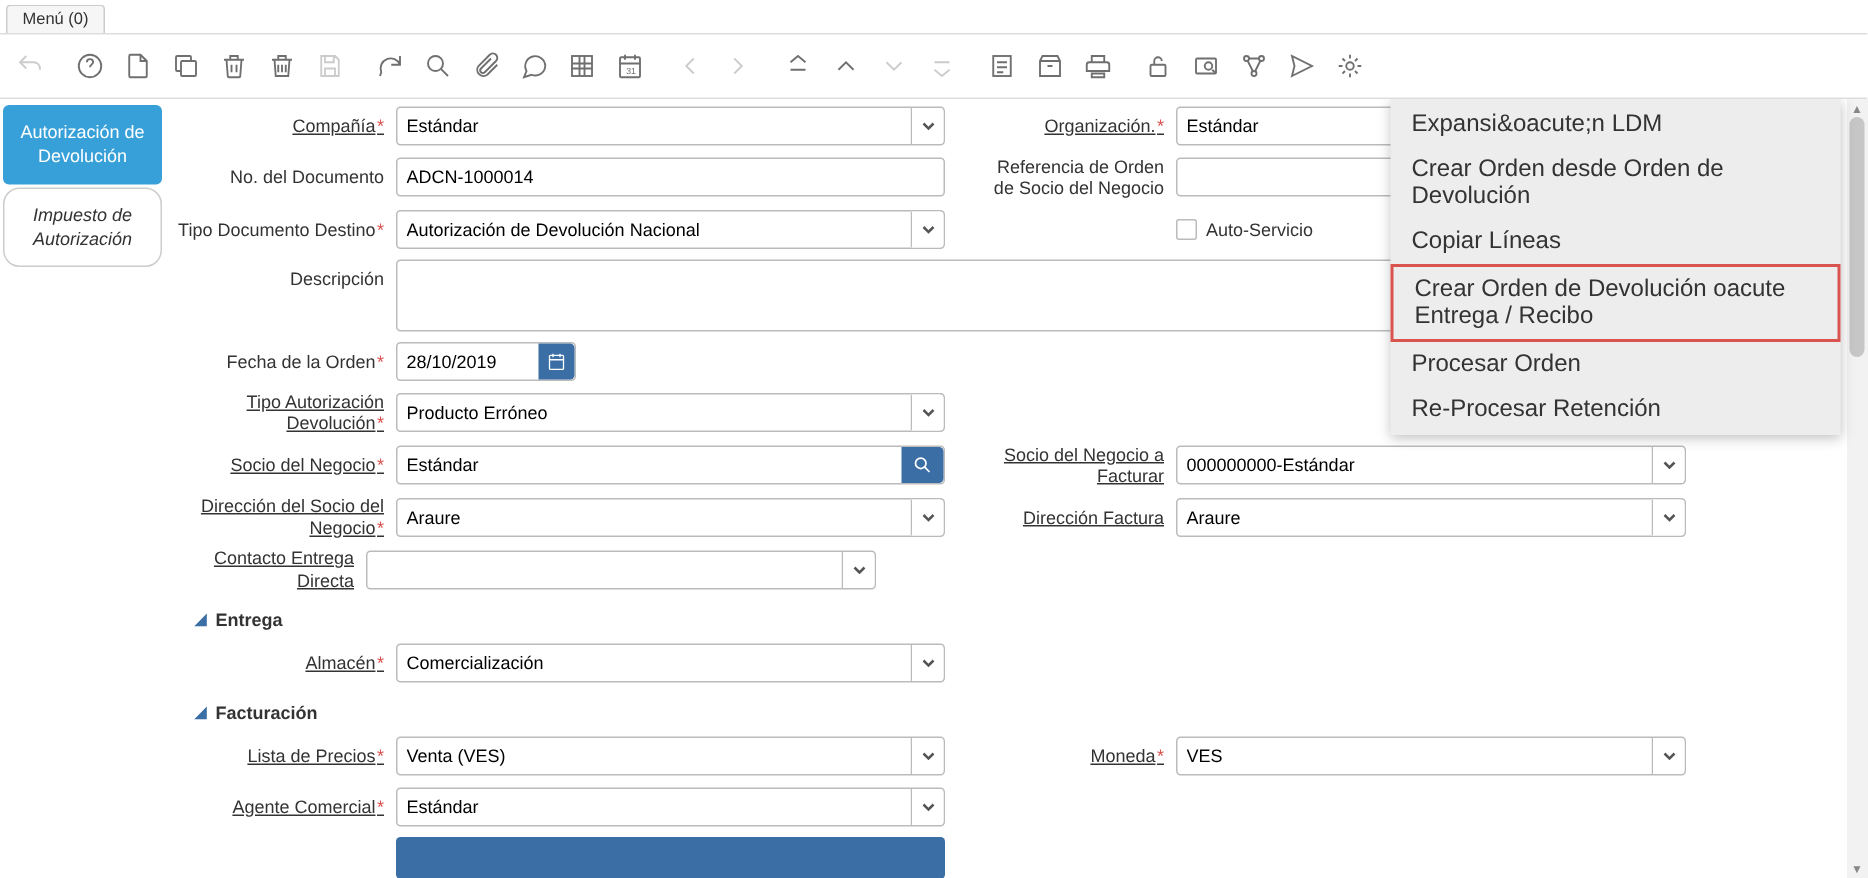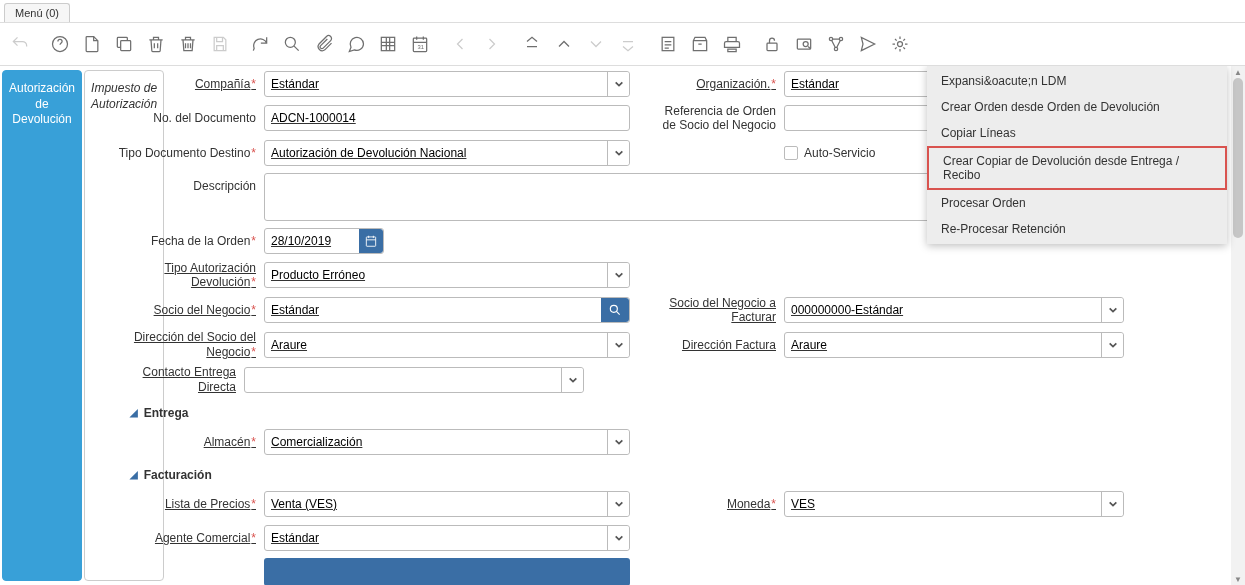--- a/index.html
+++ b/index.html
@@ -7,49 +7,49 @@
 .tabs-bar{display:flex;align-items:flex-end;background:#fff;height:22px;padding-left:4px;border-bottom:0px solid #ccc;}
 .tab{padding:3px 10px;border:1px solid #ccc;border-bottom:none;background:#f6f6f6;margin-right:2px;border-top-left-radius:3px;border-top-right-radius:3px;font-size:11px;display:flex;align-items:center;gap:6px;text-align:right;}
 .tab.active{background:#38a0d8;color:#fff;border-color:#38a0d8;}
 .tab .close{font-weight:bold;}
 .toolbar{display:flex;align-items:center;gap:8px;padding:6px 8px;border-top:1px solid #ddd;border-bottom:1px solid #ddd;background:#fff;height:44px;position:relative;}
 .tb-icon{width:24px;height:24px;display:flex;align-items:center;justify-content:center;color:#6f6f6f;cursor:pointer;}
 .tb-icon svg{width:20px;height:20px;stroke:#6f6f6f;fill:none;stroke-width:1.5;}
 .tb-icon.disabled svg{stroke:#ccc;}
 .sep{width:0px;height:24px;}
 .content{display:flex;height:calc(585px - 22px - 44px);}
-.sidebar{width:110px;display:flex;flex-direction:row;gap:2px;padding:4px 2px;}
+.sidebar{width:110px;display:flex;flex-direction:column;gap:2px;padding:4px 2px;}
 .side-tab{border:1px solid #ccc;border-radius:4px;padding:10px 6px;text-align:center;font-size:12px;line-height:1.3;cursor:pointer;}
 .side-tab.active{background:#38a0d8;color:#fff;border-color:#38a0d8;}
-.side-tab.italic{font-style:italic;}
+.side-tab.italic{font-style:italic;border-radius:11px;}
 .form-area{flex:1;overflow:auto;padding:4px 12px 40px 4px;position:relative;}
 .row{display:flex;align-items:center;margin-bottom:6px;min-height:28px;}
 .col{display:flex;align-items:center;}
 .col-l{width:540px;}
 .col-r{flex:1;}
 .lbl{width:150px;text-align:right;padding-right:8px;font-size:12px;text-decoration:underline;color:#333;line-height:1.2;}
 .lbl.nou{text-decoration:none;}
 .req{color:#d9534f;margin-left:1px;}
-.inp-wrap{position:relative;display:flex;align-items:center;text-decoration:underline;}
+.inp-wrap{position:relative;display:flex;align-items:center;}
 .inp{height:26px;border:1px solid #bbb;border-radius:3px;padding:0 24px 0 6px;font-size:12px;background:#fff;}
 .w1{width:366px;}
 .wr{width:340px;}
 .dd-btn{position:absolute;right:1px;top:1px;bottom:1px;width:22px;border-left:1px solid #bbb;display:flex;align-items:center;justify-content:center;background:#fff;border-top-right-radius:3px;border-bottom-right-radius:3px;}
 .dd-btn svg{width:10px;height:10px;stroke:#555;fill:none;stroke-width:2;}
 .cal-btn{position:absolute;right:1px;top:1px;bottom:1px;width:24px;background:#3a6ea5;color:#fff;display:flex;align-items:center;justify-content:center;border-top-right-radius:3px;border-bottom-right-radius:3px;}
 .cal-btn svg{width:14px;height:14px;stroke:#fff;fill:none;stroke-width:1.5;}
 .search-btn{position:absolute;right:1px;top:1px;bottom:1px;width:28px;background:#3a6ea5;display:flex;align-items:center;justify-content:center;border-top-right-radius:3px;border-bottom-right-radius:3px;}
 .search-btn svg{width:14px;height:14px;stroke:#fff;fill:none;stroke-width:2;}
 .section-hdr{display:flex;align-items:center;gap:6px;margin:12px 0 8px 16px;font-weight:bold;color:#333;}
 .section-hdr .caret{color:#3a6ea5;font-size:10px;}
 .chk{display:inline-flex;align-items:center;gap:6px;}
 .chk-box{width:14px;height:14px;border:1px solid #bbb;background:#fff;border-radius:2px;}
 .descbox{height:48px;border:1px solid #bbb;border-radius:3px;width:896px;}
 .ctx-menu{position:absolute;right:18px;top:0px;width:300px;background:#ededed;box-shadow:0 2px 8px rgba(0,0,0,.25);z-index:10;padding:2px 0;}
-.ctx-item{padding:6px 14px;font-size:12px;color:#333;cursor:pointer;}
+.ctx-item{padding:6px 14px;font-size:16px;color:#333;cursor:pointer;}
 .ctx-item.hl{border:2px solid #d9534f;background:#ededed;}
 .date-inp{width:120px;}
 .scrollbar{position:absolute;right:0;top:66px;bottom:0;width:14px;background:#f2f2f2;}
 .sb-thumb{position:absolute;top:12px;left:2px;right:2px;height:160px;background:#c6c6c6;border-radius:5px;}
 .sb-up,.sb-dn{position:absolute;left:0;right:0;height:12px;display:flex;align-items:center;justify-content:center;font-size:8px;color:#888;}
 .sb-up{top:0;}.sb-dn{bottom:0;}
 .credit-btn{width:366px;height:28px;background:#3a6ea5;border-radius:3px;margin-left:150px;}
 </style>
 </head>
 <body>
@@ -224,21 +224,21 @@
     <div class="side-tab active"><span>Autorización de Devolución</span></div>
     <div class="side-tab italic"><span>Impuesto de Autorización</span></div>
   </div>
 
   <div class="form-area">
 
     <div class="ctx-menu">
       <div class="ctx-item">Expansi&amp;oacute;n LDM</div>
       <div class="ctx-item">Crear Orden desde Orden de Devolución</div>
       <div class="ctx-item">Copiar Líneas</div>
-      <div class="ctx-item hl">Crear Copiar de Devolución desde Entrega / Recibo</div>
+      <div class="ctx-item hl">Crear Orden de Devolución oacute Entrega / Recibo</div>
       <div class="ctx-item">Procesar Orden</div>
       <div class="ctx-item">Re-Procesar Retención</div>
     </div>
 
     <div class="row">
       <div class="col col-l">
         <div class="lbl"><span>Compañía</span><span class="req">*</span></div>
         <div class="inp-wrap">
             <input class="inp w1" value="Estándar" style="">
             <div class="dd-btn">

